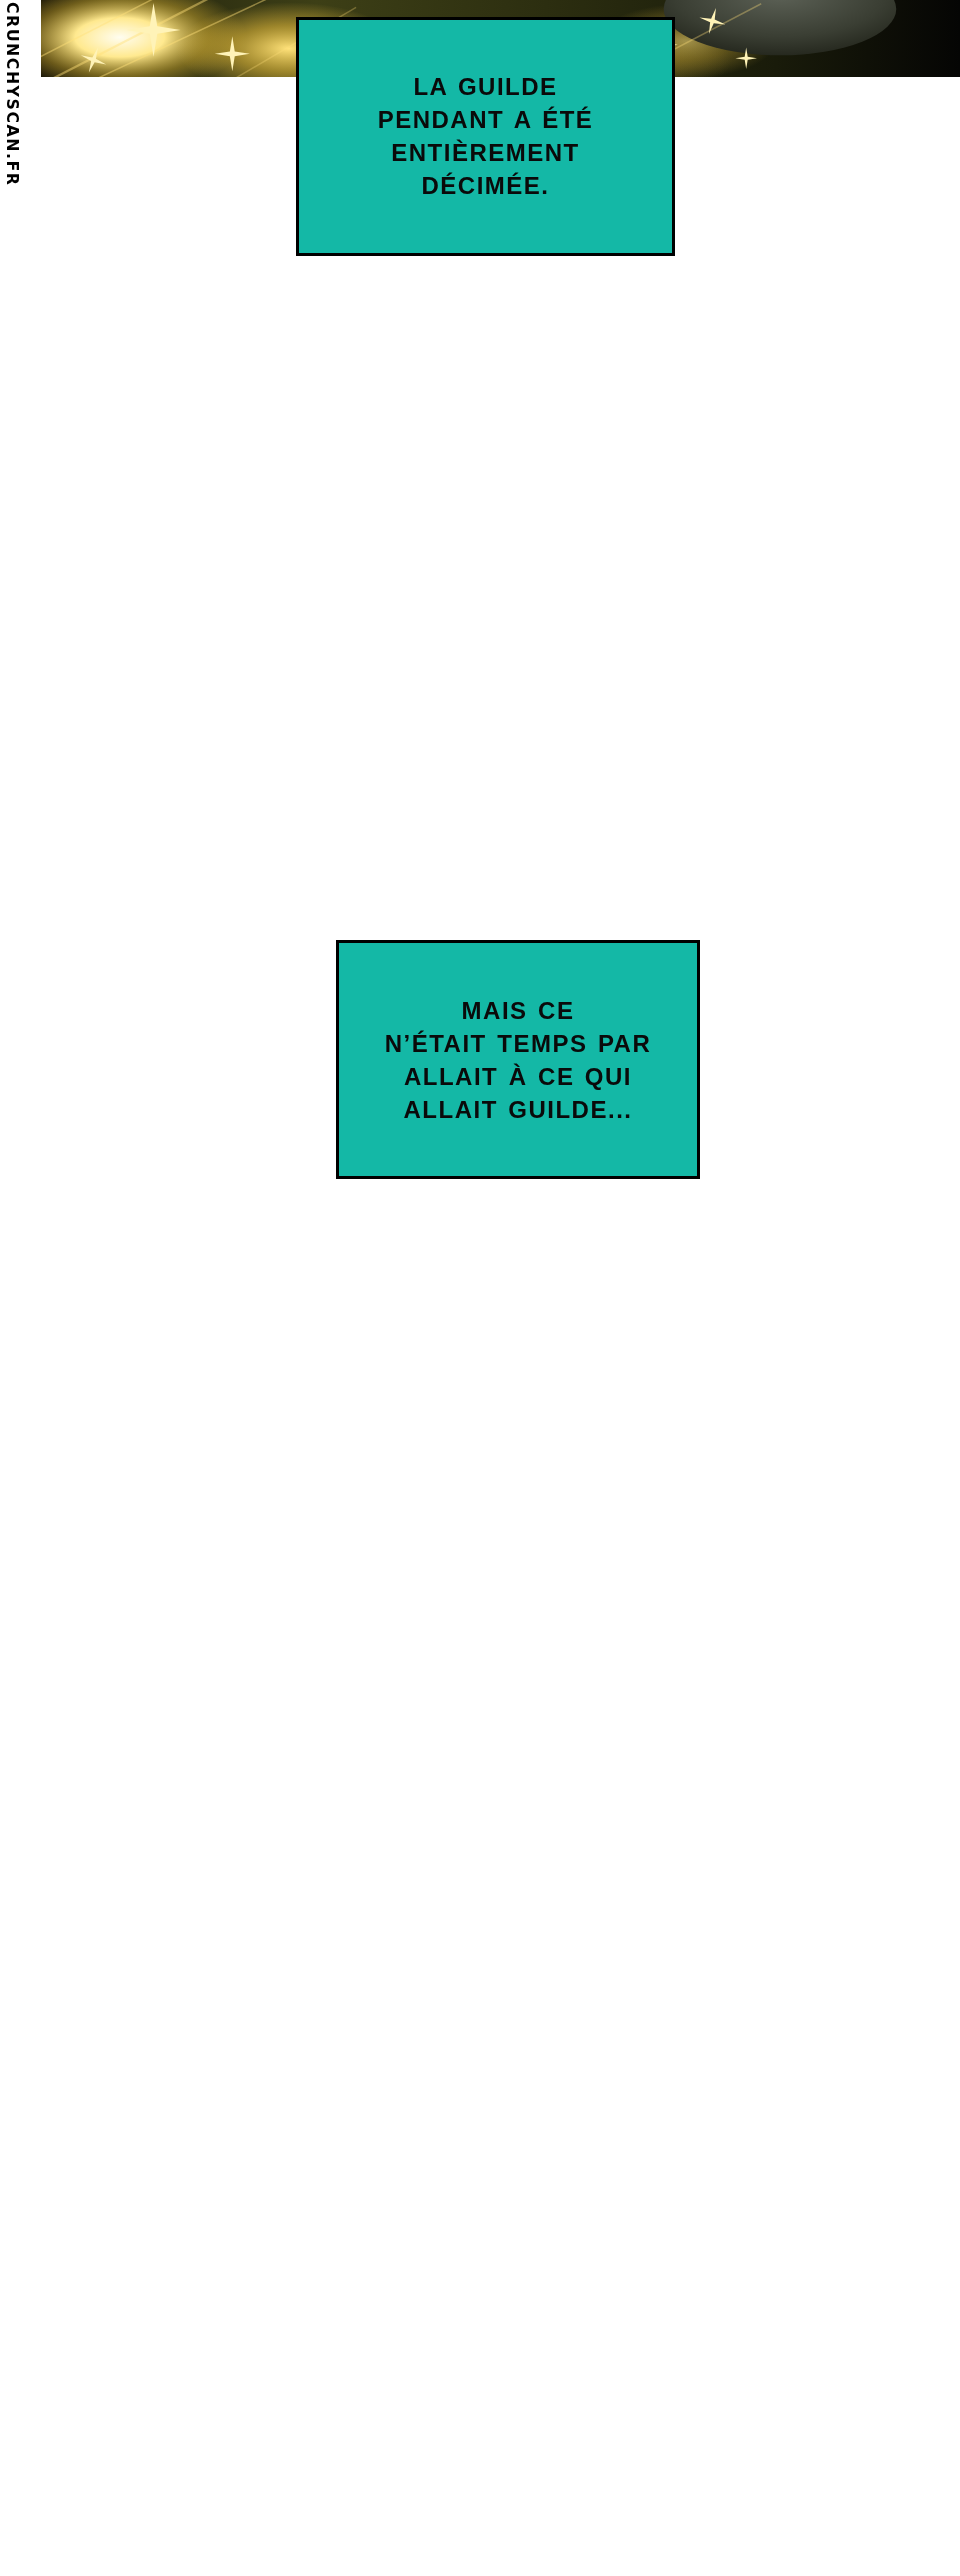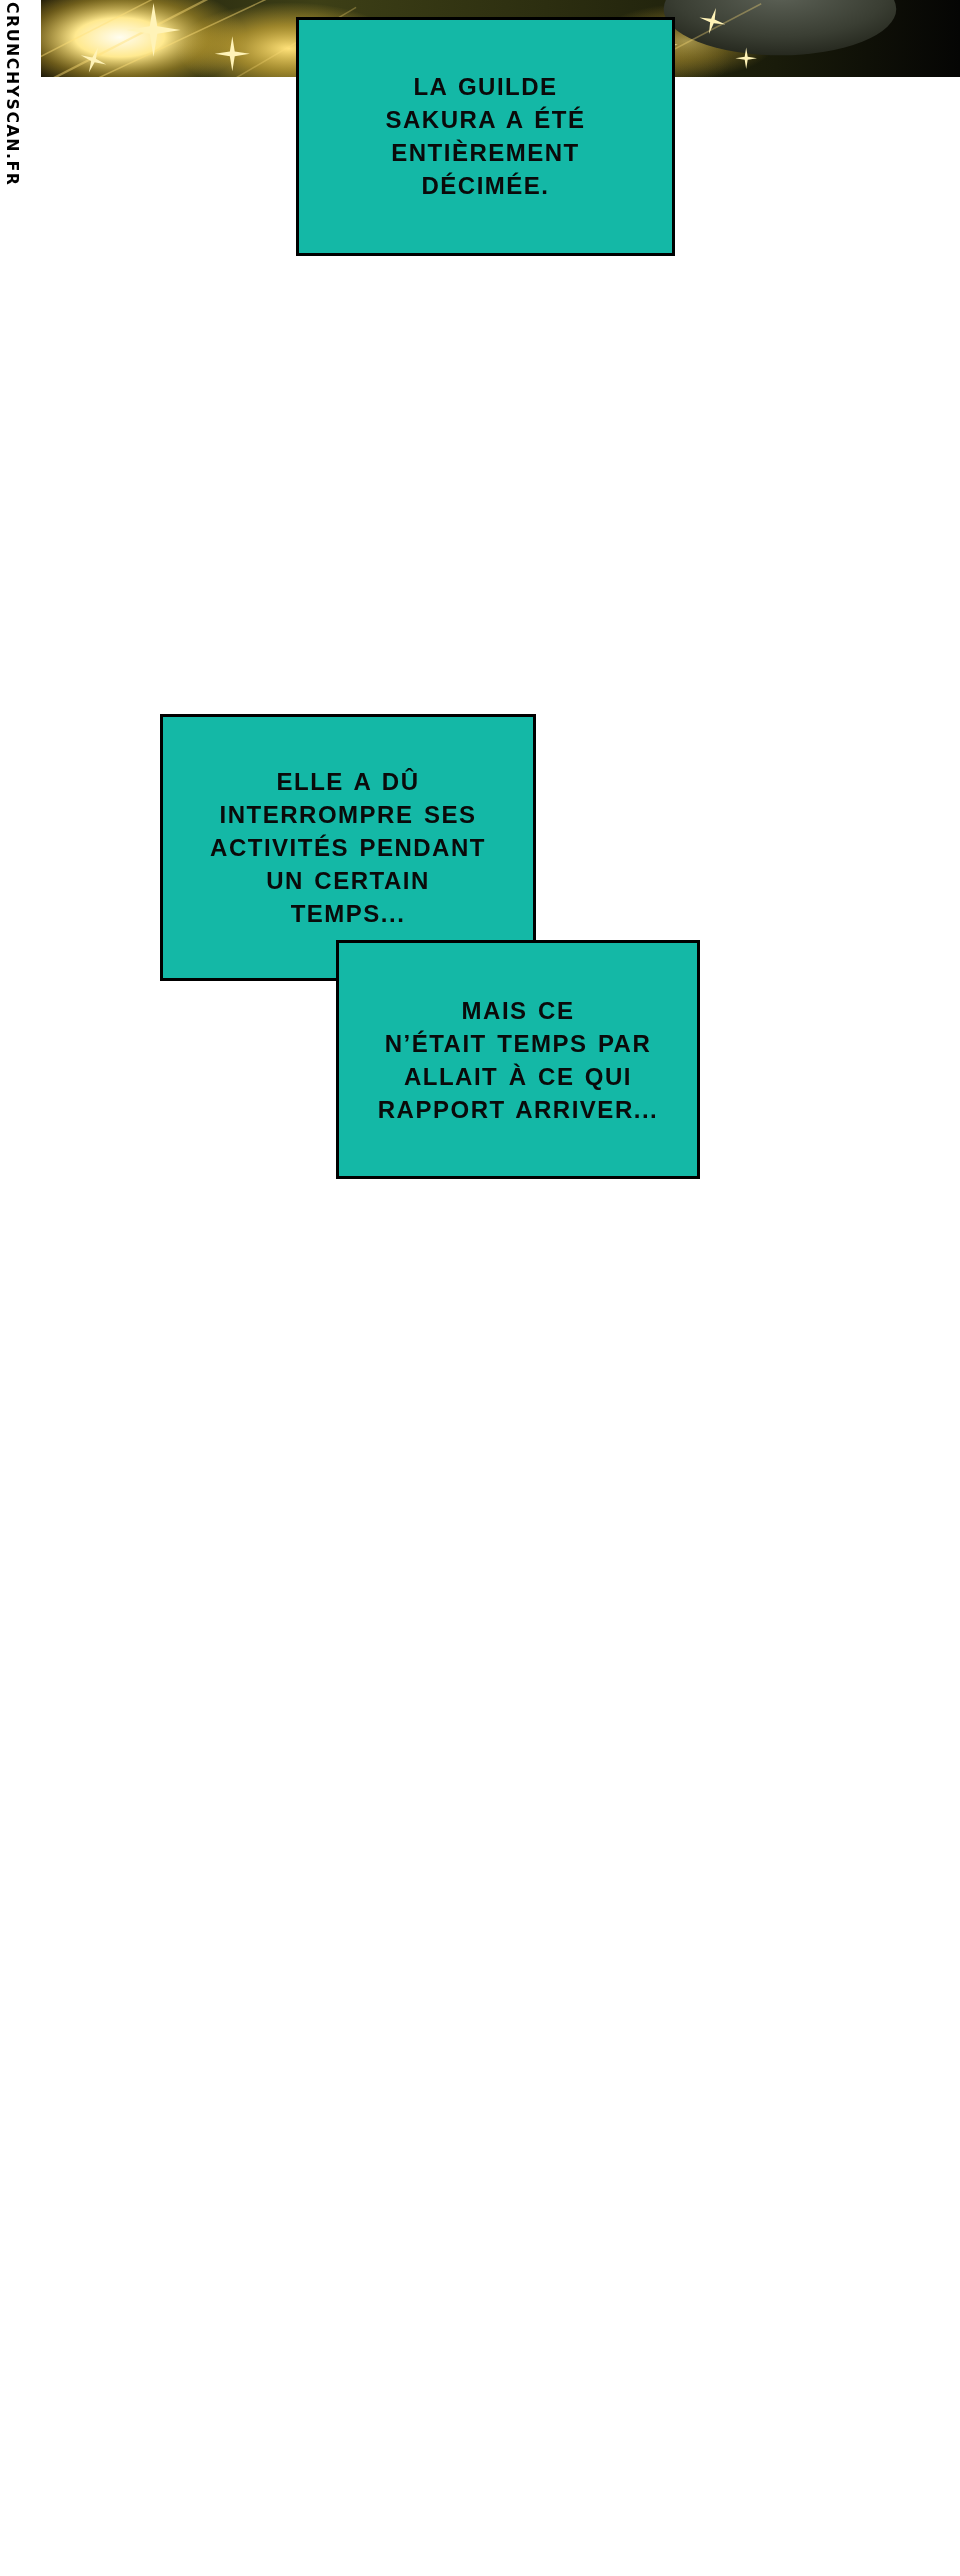--- a/index.html
+++ b/index.html
@@ -135,34 +135,27 @@
         <path transform="translate(895,28) scale(0.5) rotate(15)" d="M0,-36 L5,-5 L36,0 L5,5 L0,36 L-5,5 L-36,0 L-5,-5 Z"></path>
         <path transform="translate(940,78) scale(0.4)" d="M0,-36 L5,-5 L36,0 L5,5 L0,36 L-5,5 L-36,0 L-5,-5 Z"></path>
       </g>
     </svg>
   </div>
 
   <div class="watermark">CRUNCHYSCAN.FR</div>
 
   <div class="caption caption-guild">
     <span class="line">LA GUILDE</span>
-    <span class="line">SAKURA A ÉTÉ</span>
+    <span class="line">PENDANT A ÉTÉ</span>
     <span class="line">ENTIÈREMENT</span>
     <span class="line">DÉCIMÉE.</span>
   </div>
 
-  <div class="caption caption-interruption">
-    <span class="line">ELLE A DÛ</span>
-    <span class="line">INTERROMPRE SES</span>
-    <span class="line">ACTIVITÉS PENDANT</span>
-    <span class="line">UN CERTAIN</span>
-    <span class="line">TEMPS...</span>
-  </div>
 
   <div class="caption caption-foreshadow">
     <span class="line">MAIS CE</span>
     <span class="line">N’ÉTAIT TEMPS PAR</span>
     <span class="line">ALLAIT À CE QUI</span>
-    <span class="line">RAPPORT ARRIVER...</span>
+    <span class="line">ALLAIT GUILDE...</span>
   </div>
 
 </div>
 
 
 </body></html>

